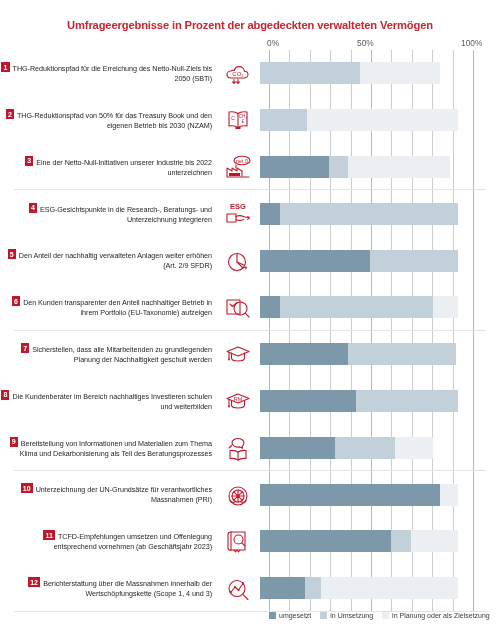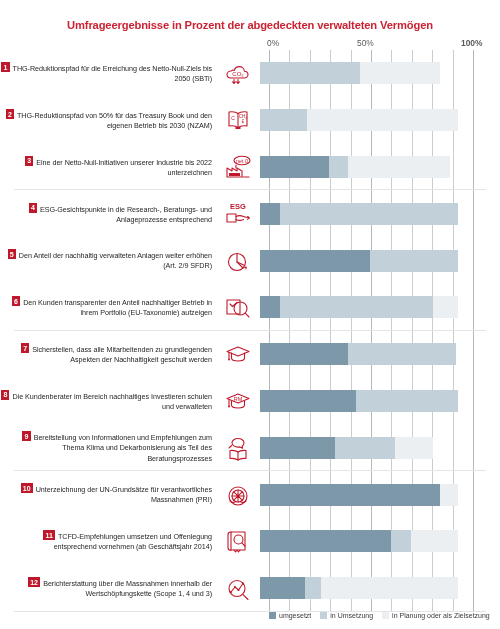--- a/index.html
+++ b/index.html
@@ -23,21 +23,21 @@
 
   
   .axis-labels{position:absolute;top:38px;left:0;width:500px;height:12px;}
   .axis-labels span{
     position:absolute;top:0;
     font-size:8.4px;color:#5a5a5a;
     white-space:nowrap;
   }
   .ax0{left:267px;}
   .ax50{left:357px;}
-  .ax100{left:461px;font-weight:bold;}
+  .ax100{left:461px;}
 
   
   .grid{
     position:absolute;left:269px;top:50px;
     width:204px;height:562px;
   }
   .gline{
     position:absolute;top:0;bottom:0;width:1px;
     background:#c9cdd2;
   }
@@ -203,21 +203,21 @@
         <div class="bar-wrap">
           <div class="bar">
             <div class="seg s1" style="width: 69.36px;"></div>
             <div class="seg s2" style="width: 18.36px;"></div>
             <div class="seg s3" style="width: 102px;"></div>
           </div>
         </div>
       </div>
       <div class="row">
         <div class="label-wrap">
-          <div class="label-txt"><span class="num">4</span><span>ESG-Gesichtspunkte in die Research-, Beratungs- und Anlageprozesse entsprechend</span></div>
+          <div class="label-txt"><span class="num">4</span><span>ESG-Gesichtspunkte in die Research-, Beratungs- und Unterzeichnung integrieren</span></div>
         </div>
         <div class="icon-wrap">
           <svg width="30" height="28" viewBox="0 0 30 28">
             <text x="15" y="9" font-family="Liberation Sans, sans-serif" font-size="7.5" font-weight="bold" fill="#c0182b" text-anchor="middle">ESG</text>
             <path fill="none" stroke="#c0182b" stroke-width="1.1" stroke-linecap="round" stroke-linejoin="round" d="M4 14h9v8H4z"></path>
             <path fill="none" stroke="#c0182b" stroke-width="1.1" stroke-linecap="round" stroke-linejoin="round" d="M13 16.5c2.5-1.2 5 -1.2 7.5 0 1.6.8 3.4 1 5 .4"></path>
             <path fill="none" stroke="#c0182b" stroke-width="1.1" stroke-linecap="round" stroke-linejoin="round" d="M13 19.5c2.5 1.2 5 1.2 7.5 0"></path>
             <path fill="none" stroke="#c0182b" stroke-width="1.1" stroke-linecap="round" stroke-linejoin="round" d="M24.5 16.8l2 1.2-2 1.2"></path>
           </svg>
         </div>
@@ -262,60 +262,60 @@
         <div class="bar-wrap">
           <div class="bar">
             <div class="seg s1" style="width: 20.4px;"></div>
             <div class="seg s2" style="width: 153px;"></div>
             <div class="seg s3" style="width: 24.48px;"></div>
           </div>
         </div>
       </div>
       <div class="row">
         <div class="label-wrap">
-          <div class="label-txt"><span class="num">7</span><span>Sicherstellen, dass alle Mitarbeitenden zu grundlegenden Aspekten der Nachhaltigkeit geschult werden</span></div>
+          <div class="label-txt"><span class="num">7</span><span>Sicherstellen, dass alle Mitarbeitenden zu grundlegenden Planung der Nachhaltigkeit geschult werden</span></div>
         </div>
         <div class="icon-wrap">
           <svg width="30" height="28" viewBox="0 0 30 28">
             <path fill="none" stroke="#c0182b" stroke-width="1.1" stroke-linecap="round" stroke-linejoin="round" d="M15 7l11 4.5L15 16 4 11.5z"></path>
             <path fill="none" stroke="#c0182b" stroke-width="1.1" stroke-linecap="round" stroke-linejoin="round" d="M8.5 13v5c0 1.7 2.9 3 6.5 3s6.5-1.3 6.5-3v-5"></path>
             <path fill="none" stroke="#c0182b" stroke-width="1.1" stroke-linecap="round" stroke-linejoin="round" d="M6 12.5v6"></path>
             <circle fill="#c0182b" cx="6" cy="19.5" r="1"></circle>
           </svg>
         </div>
         <div class="bar-wrap">
           <div class="bar">
             <div class="seg s1" style="width: 87.72px;"></div>
             <div class="seg s2" style="width: 108.12px;"></div>
           </div>
         </div>
       </div>
       <div class="row">
         <div class="label-wrap">
-          <div class="label-txt"><span class="num">8</span><span>Die Kundenberater im Bereich nachhaltiges Investieren schulen und verwalteten</span></div>
+          <div class="label-txt"><span class="num">8</span><span>Die Kundenberater im Bereich nachhaltiges Investieren schulen und weiterbilden</span></div>
         </div>
         <div class="icon-wrap">
           <svg width="30" height="28" viewBox="0 0 30 28">
             <path fill="none" stroke="#c0182b" stroke-width="1.1" stroke-linecap="round" stroke-linejoin="round" d="M15 7l11 4.5L15 16 4 11.5z"></path>
             <text x="15" y="13.8" font-family="Liberation Sans, sans-serif" font-size="5.5" fill="#c0182b" text-anchor="middle">RM</text>
             <path fill="none" stroke="#c0182b" stroke-width="1.1" stroke-linecap="round" stroke-linejoin="round" d="M8.5 14v4c0 1.7 2.9 3 6.5 3s6.5-1.3 6.5-3v-4"></path>
             <path fill="none" stroke="#c0182b" stroke-width="1.1" stroke-linecap="round" stroke-linejoin="round" d="M6 12.5v6"></path>
             <circle fill="#c0182b" cx="6" cy="19.5" r="1"></circle>
           </svg>
         </div>
         <div class="bar-wrap">
           <div class="bar">
             <div class="seg s1" style="width: 95.88px;"></div>
             <div class="seg s2" style="width: 102px;"></div>
           </div>
         </div>
       </div>
       <div class="row sep">
         <div class="label-wrap">
-          <div class="label-txt"><span class="num">9</span><span>Bereitstellung von Informationen und Empfehlungen zum Thema Klima und Dekarbonisierung als Teil des Beratungsprozesses</span></div>
+          <div class="label-txt"><span class="num">9</span><span>Bereitstellung von Informationen und Materialien zum Thema Klima und Dekarbonisierung als Teil des Beratungsprozesses</span></div>
         </div>
         <div class="icon-wrap">
           <svg width="30" height="28" viewBox="0 0 30 28">
             <path fill="none" stroke="#c0182b" stroke-width="1.1" stroke-linecap="round" stroke-linejoin="round" d="M15 4.5c-3.3 0-6 1.9-6 4.3s2.7 4.3 6 4.3c.7 0 1.3-.1 1.9-.2l2.7 1.4-.5-2.1c1.2-.8 1.9-2 1.9-3.4 0-2.4-2.7-4.3-6-4.3z"></path>
             <path fill="none" stroke="#c0182b" stroke-width="1.1" stroke-linecap="round" stroke-linejoin="round" d="M8.5 11.5L6 14"></path>
             <path fill="none" stroke="#c0182b" stroke-width="1.1" stroke-linecap="round" stroke-linejoin="round" d="M15 18c-2.2-1.6-5-1.9-8-1.5v8c3-.4 5.8-.1 8 1.5 2.2-1.6 5-1.9 8-1.5v-8c-3-.4-5.8-.1-8 1.5z"></path>
             <path fill="none" stroke="#c0182b" stroke-width="1.1" stroke-linecap="round" stroke-linejoin="round" d="M15 18v8"></path>
           </svg>
         </div>
         <div class="bar-wrap">
@@ -340,21 +340,21 @@
         </div>
         <div class="bar-wrap">
           <div class="bar">
             <div class="seg s1" style="width: 179.52px;"></div>
             <div class="seg s3" style="width: 18.36px;"></div>
           </div>
         </div>
       </div>
       <div class="row">
         <div class="label-wrap">
-          <div class="label-txt"><span class="num">11</span><span>TCFD-Empfehlungen umsetzen und Offenlegung entsprechend vornehmen (ab Geschäftsjahr 2014)</span></div>
+          <div class="label-txt"><span class="num">11</span><span>TCFD-Empfehlungen umsetzen und Offenlegung entsprechend vornehmen (ab Geschäftsjahr 2023)</span></div>
         </div>
         <div class="icon-wrap">
           <svg width="30" height="28" viewBox="0 0 30 28">
             <path fill="none" stroke="#c0182b" stroke-width="1.1" stroke-linecap="round" stroke-linejoin="round" d="M8 5h14v18H8z"></path>
             <path fill="none" stroke="#c0182b" stroke-width="1.1" stroke-linecap="round" stroke-linejoin="round" d="M8 5c-1.7 0-3 1.2-3 2.7v13c0 1.4 1.3 2.6 3 2.6"></path>
             <circle fill="none" stroke="#c0182b" stroke-width="1.1" stroke-linecap="round" stroke-linejoin="round" cx="15.5" cy="12.5" r="4.5"></circle>
             <path fill="none" stroke="#c0182b" stroke-width="1.1" stroke-linecap="round" stroke-linejoin="round" d="M18.8 15.8L22 19"></path>
             <path fill="none" stroke="#c0182b" stroke-width="1.1" stroke-linecap="round" stroke-linejoin="round" d="M11 23l1.5 2 1.5-2 1.5 2 1.5-2"></path>
           </svg>
         </div>

